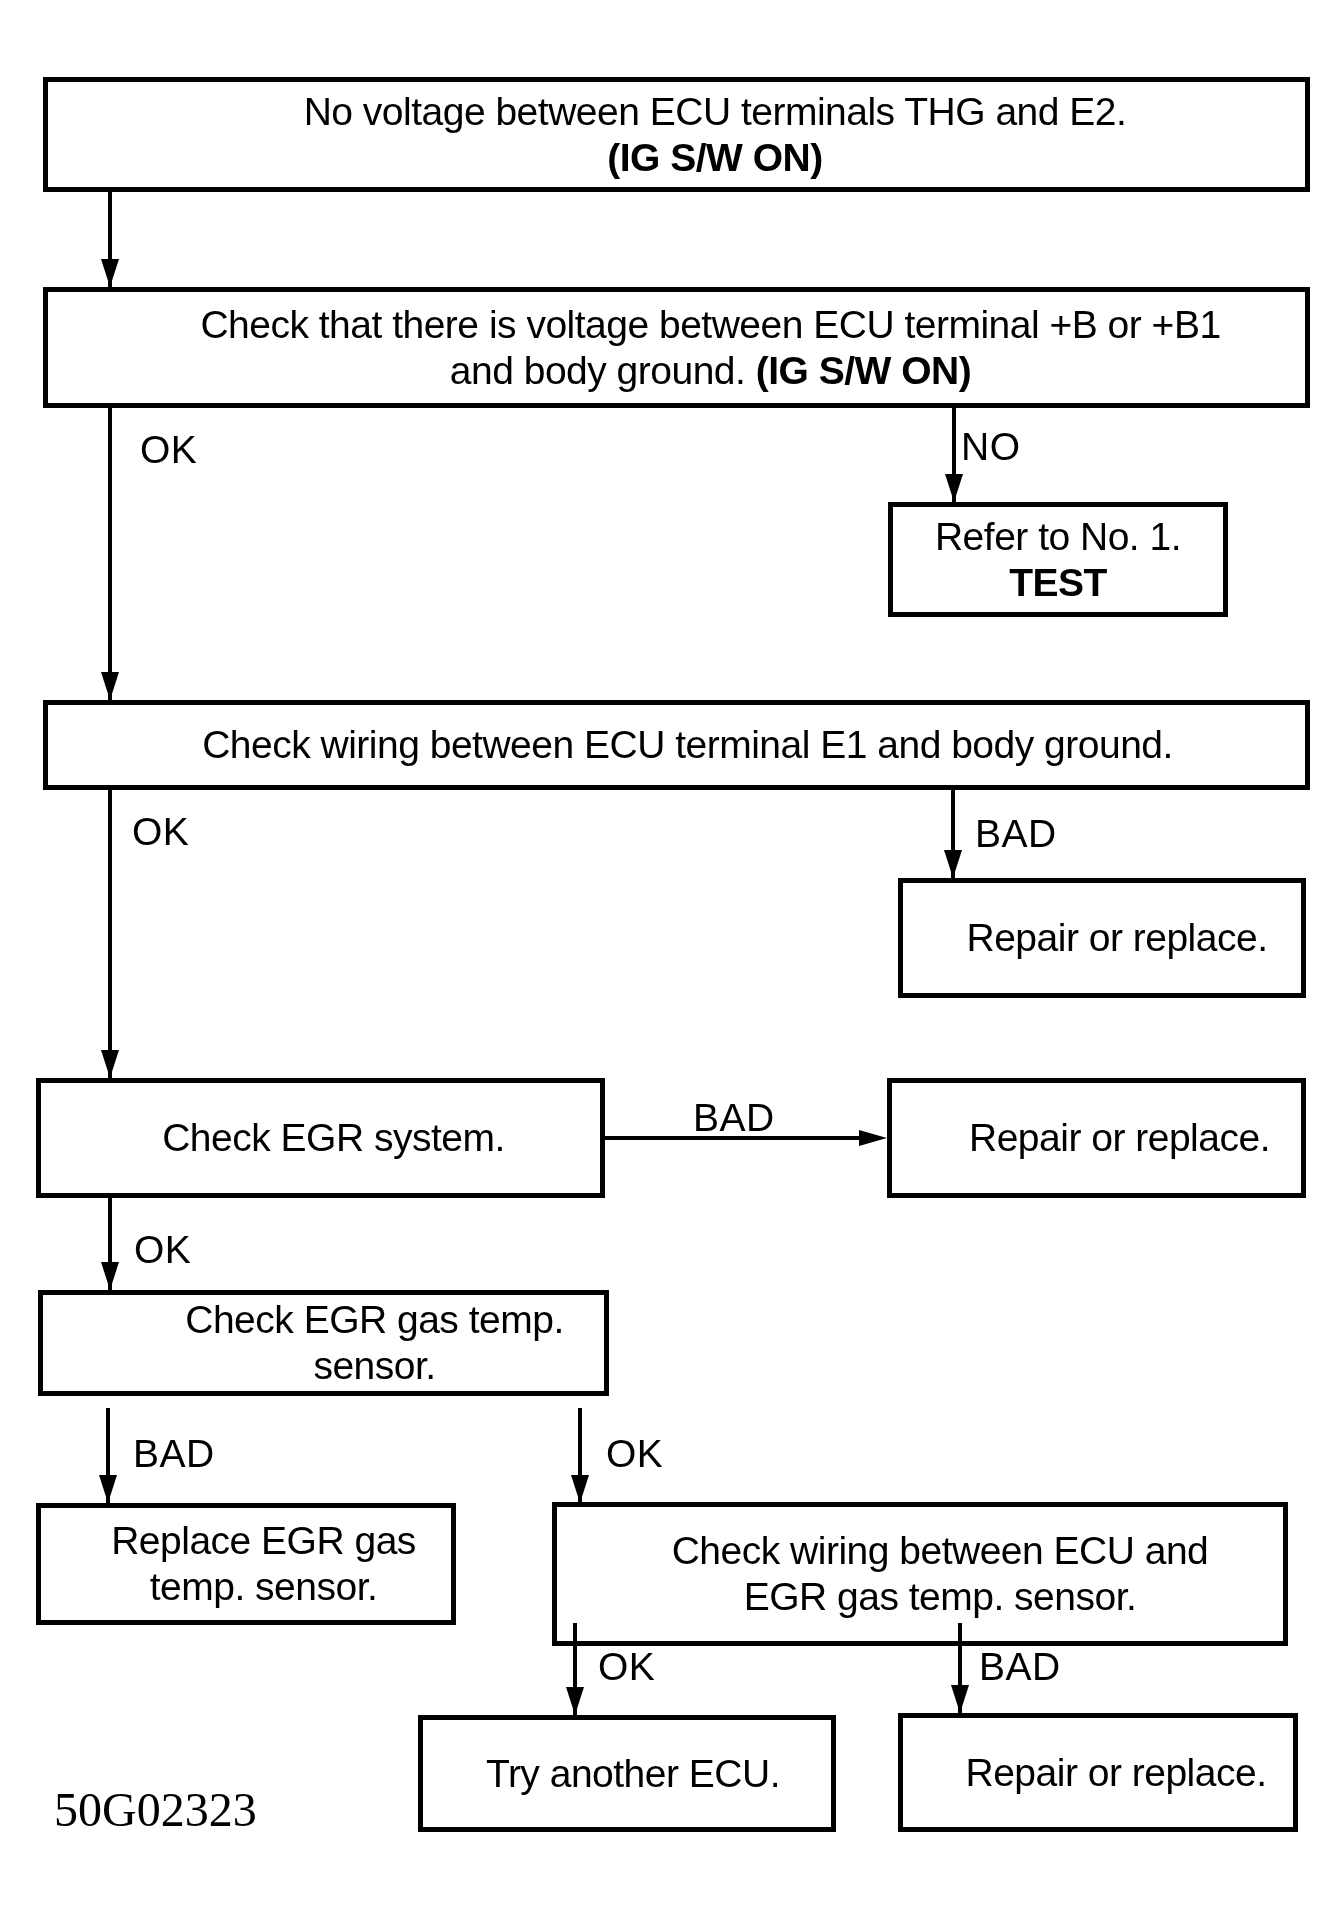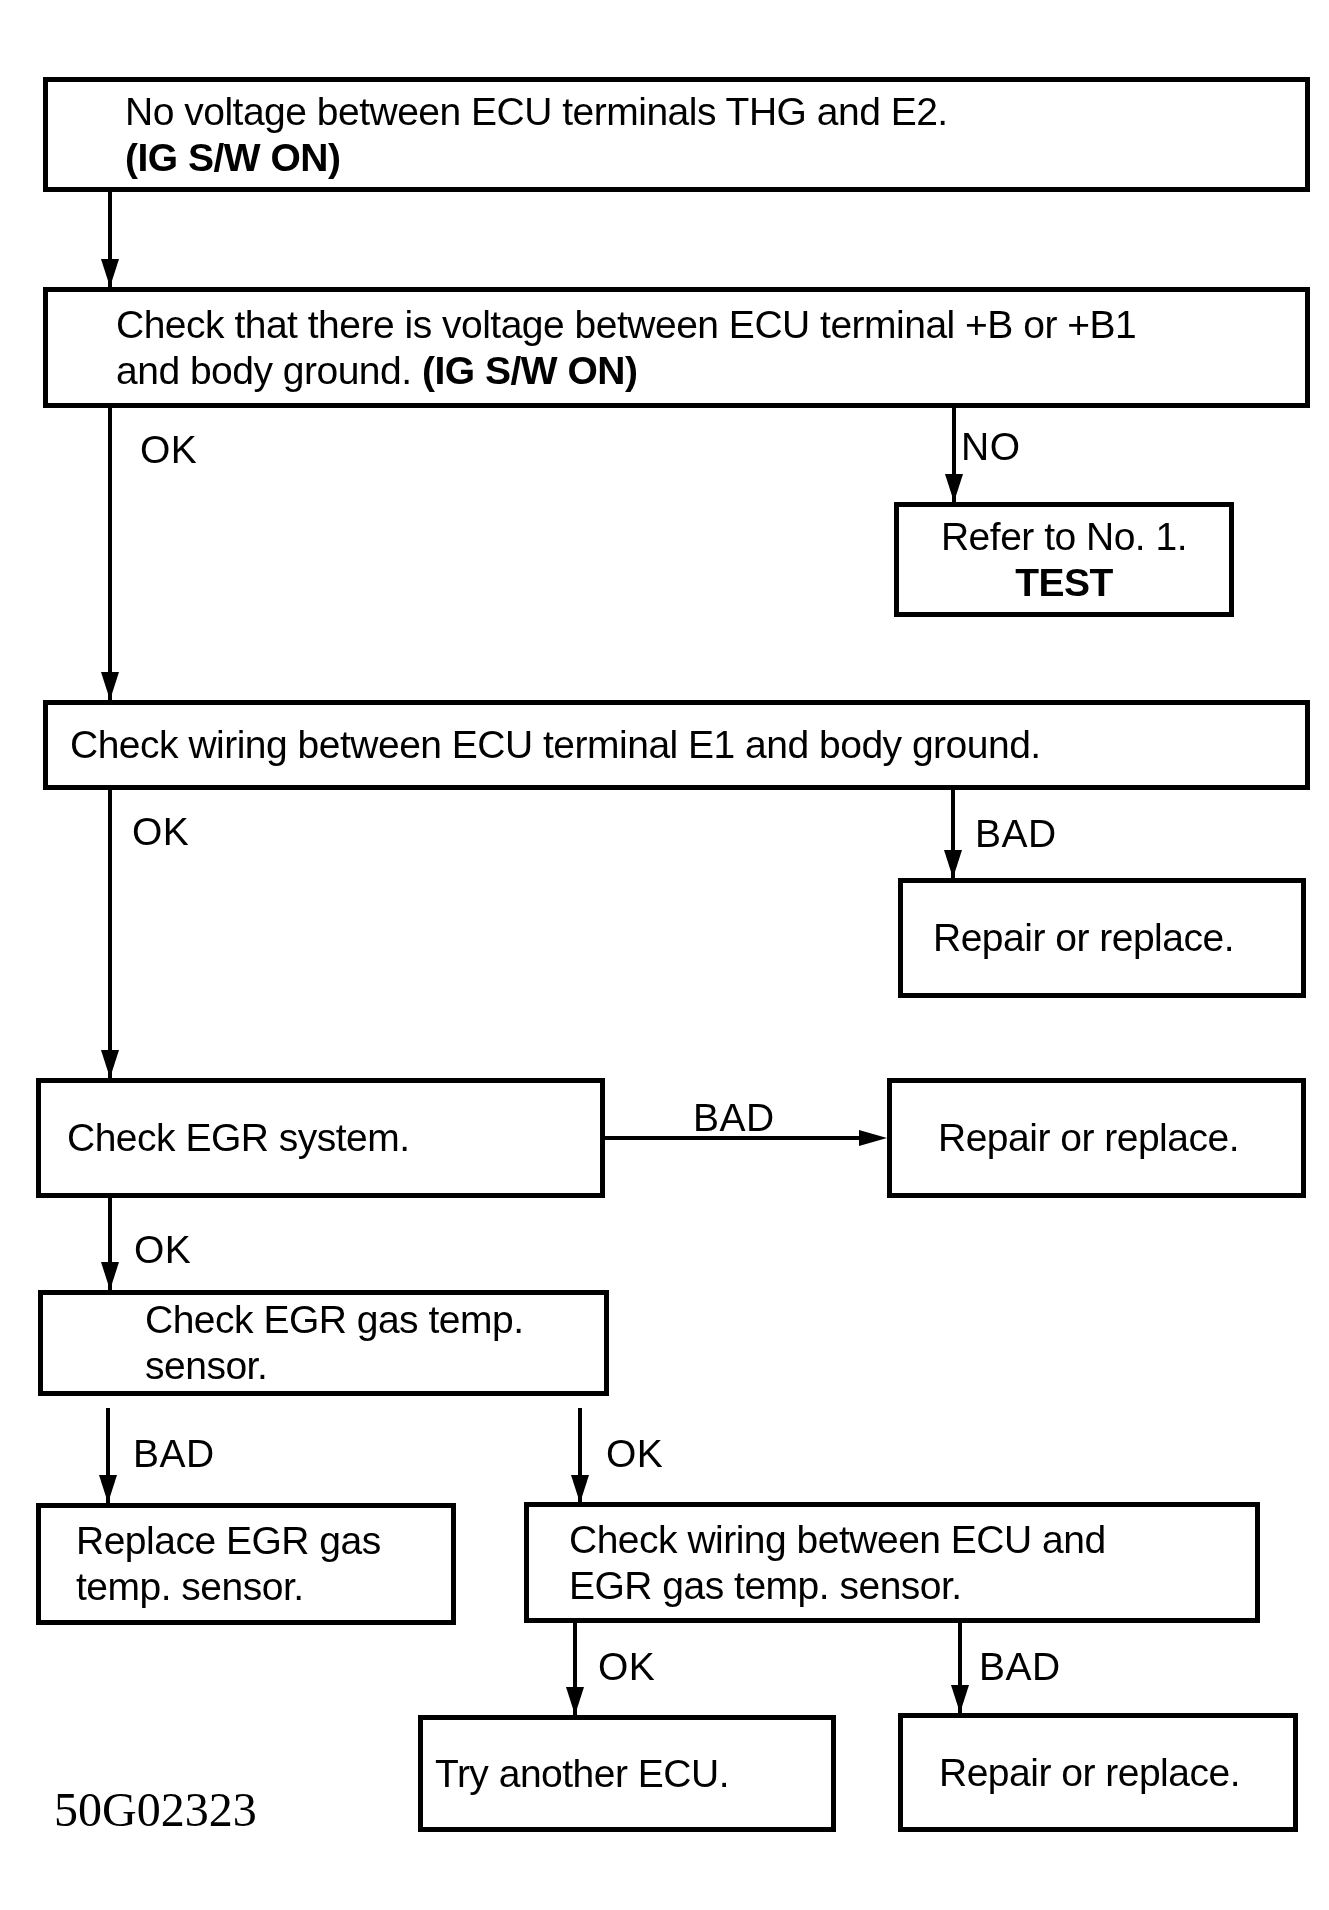--- a/index.html
+++ b/index.html
@@ -20,25 +20,25 @@
     position: absolute;
     box-sizing: border-box;
     border: 5px solid #000000;
     background: #ffffff;
     display: flex;
     flex-direction: column;
     justify-content: center;
     font-size: 39px;
     line-height: 46px;
     letter-spacing: -0.5px;
+    align-items: center;
   }
   .node.center {
     align-items: center;
     text-align: center;
-    margin-left: 6px;
   }
   .bold { font-weight: 700; }
   .vline {
     position: absolute;
     width: 4px;
     background: #000000;
   }
   .hline {
     position: absolute;
     height: 4px;
@@ -150,21 +150,21 @@
 
   <div class="edge-label" style="left:606px; top:1432px;">OK</div>
   <div class="vline" style="left:578px; top:1408px; height:95px;"></div>
   <div class="arrow-down" style="left:571px; top:1475px;"></div>
 
   <div class="node" style="left:36px; top:1503px; width:420px; height:122px; padding-left:35px;">
     <div class="nline">Replace EGR gas</div>
     <div class="nline">temp. sensor.</div>
   </div>
 
-  <div class="node" style="left:524px; top:1502px; width:736px; height:121px; padding-left:40px;">
+  <div class="node" style="left:552px; top:1502px; width:736px; height:144px; padding-left:40px;">
     <div class="nline">Check wiring between ECU and</div>
     <div class="nline">EGR gas temp. sensor.</div>
   </div>
 
   <div class="edge-label" style="left:598px; top:1645px;">OK</div>
   <div class="vline" style="left:573px; top:1623px; height:92px;"></div>
   <div class="arrow-down" style="left:566px; top:1687px;"></div>
 
   <div class="edge-label" style="left:979px; top:1645px;">BAD</div>
   <div class="vline" style="left:958px; top:1623px; height:90px;"></div>

